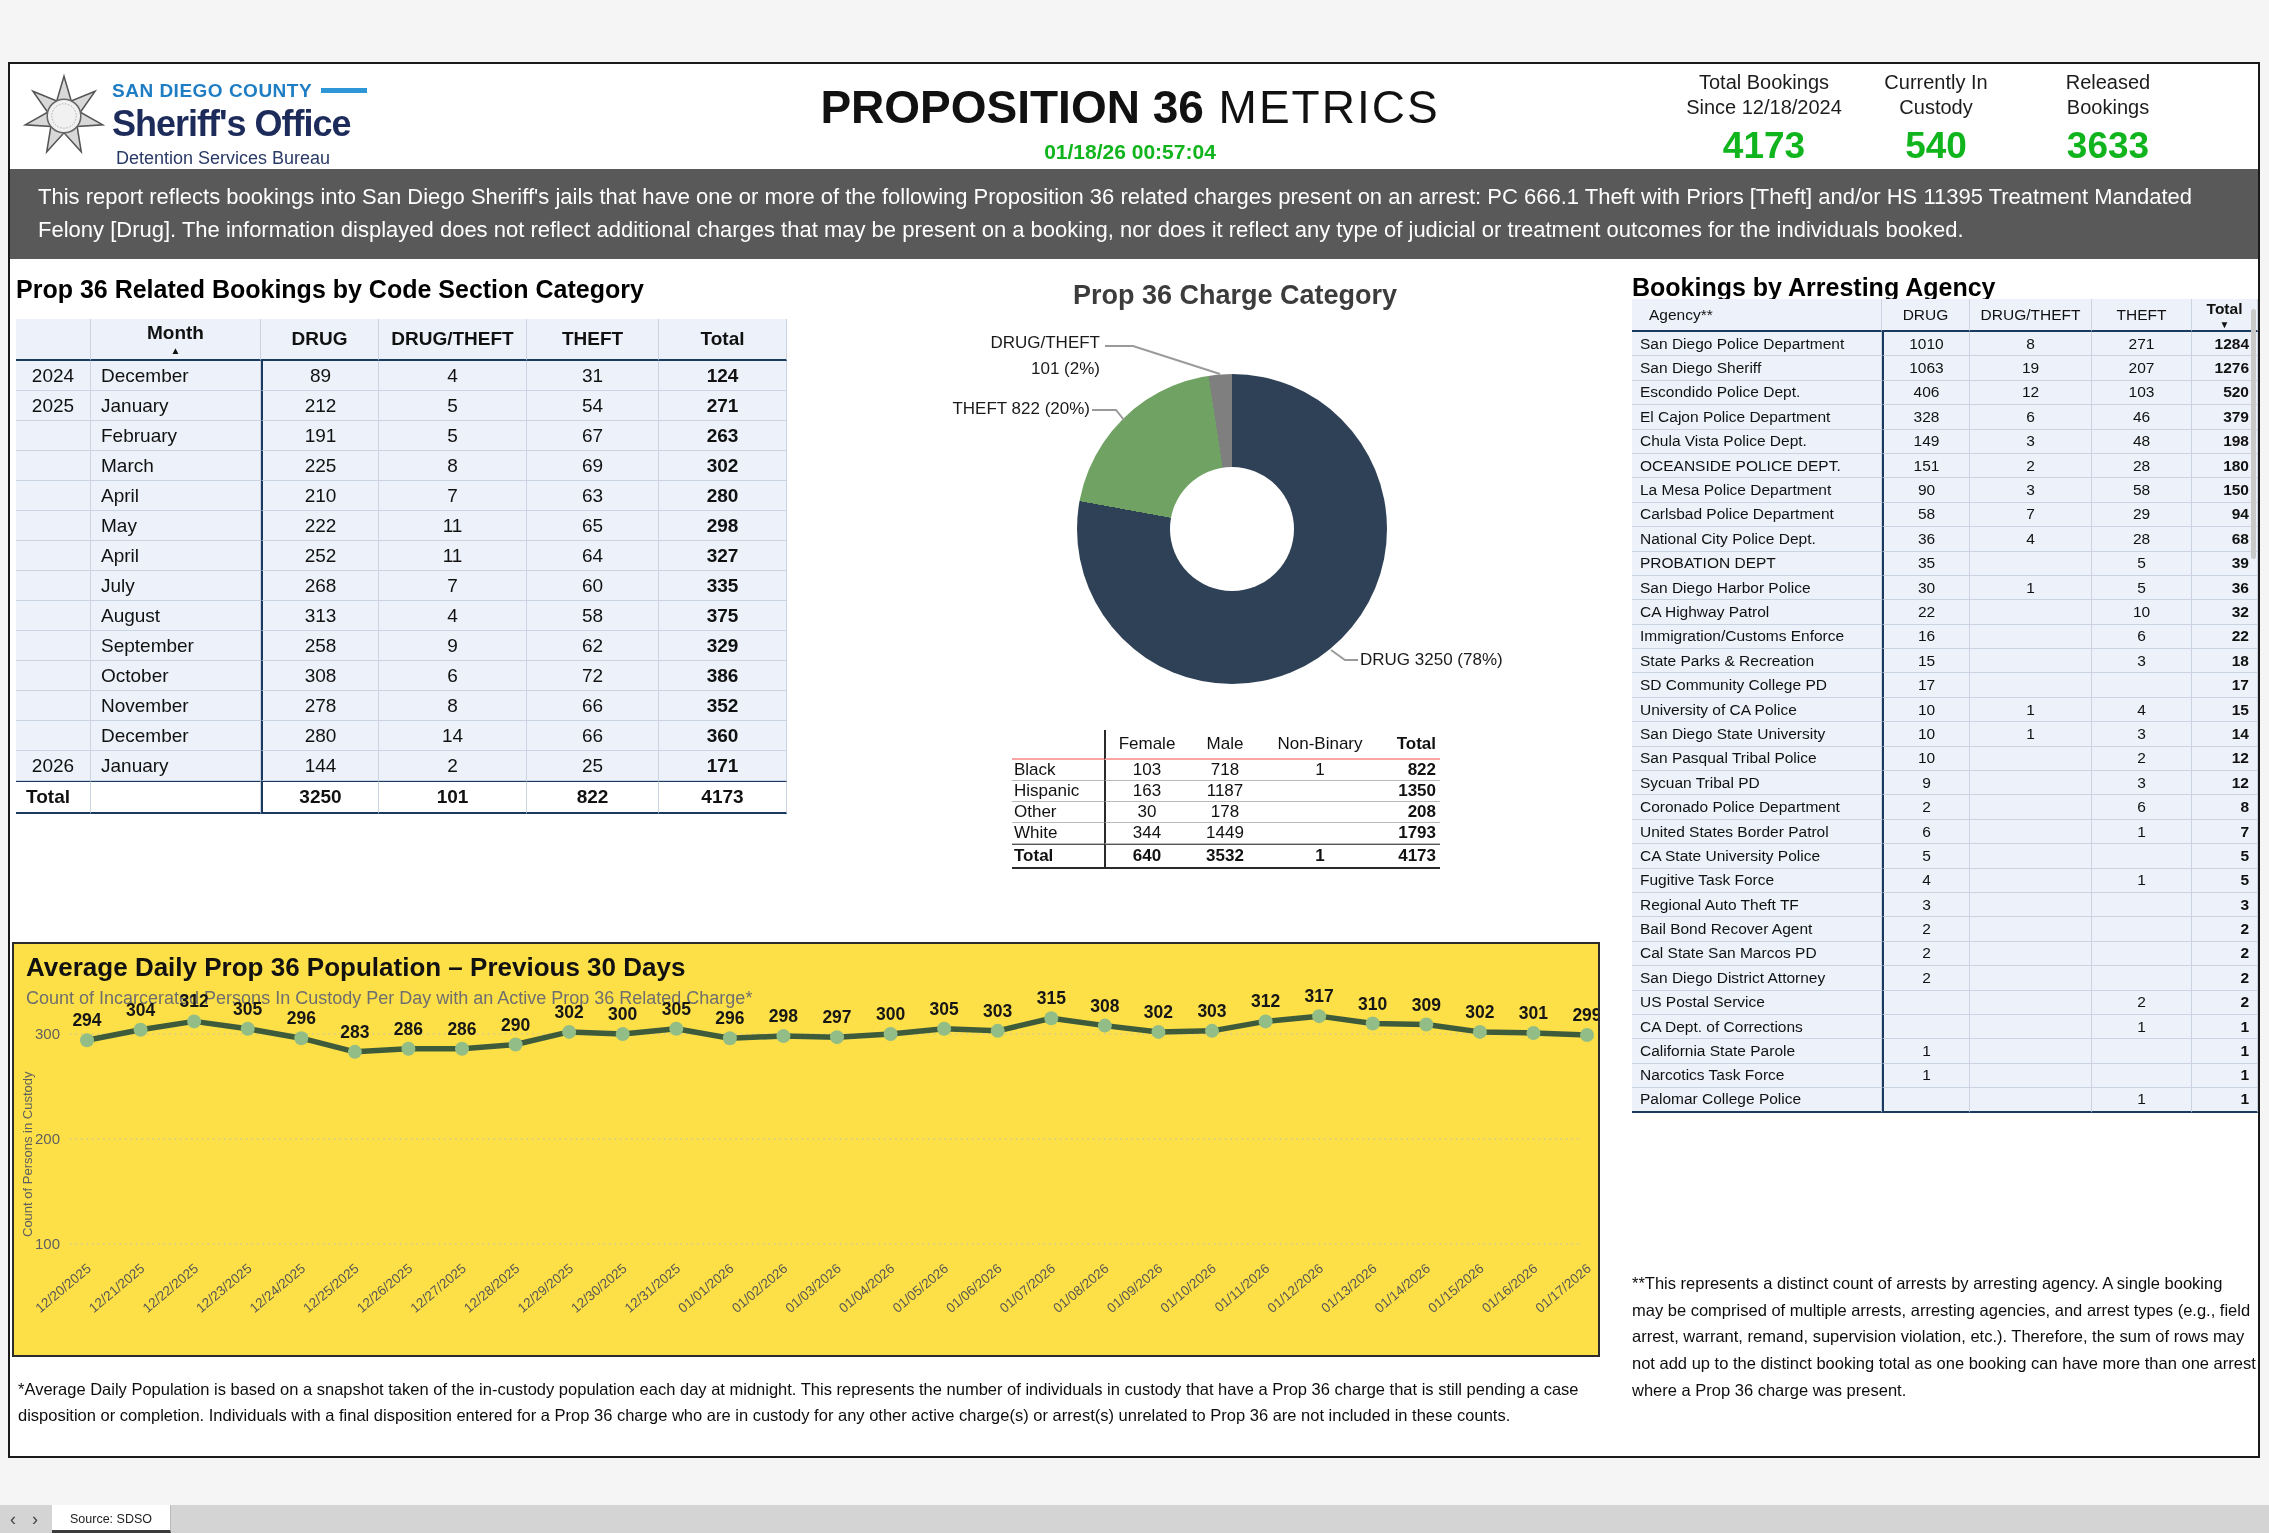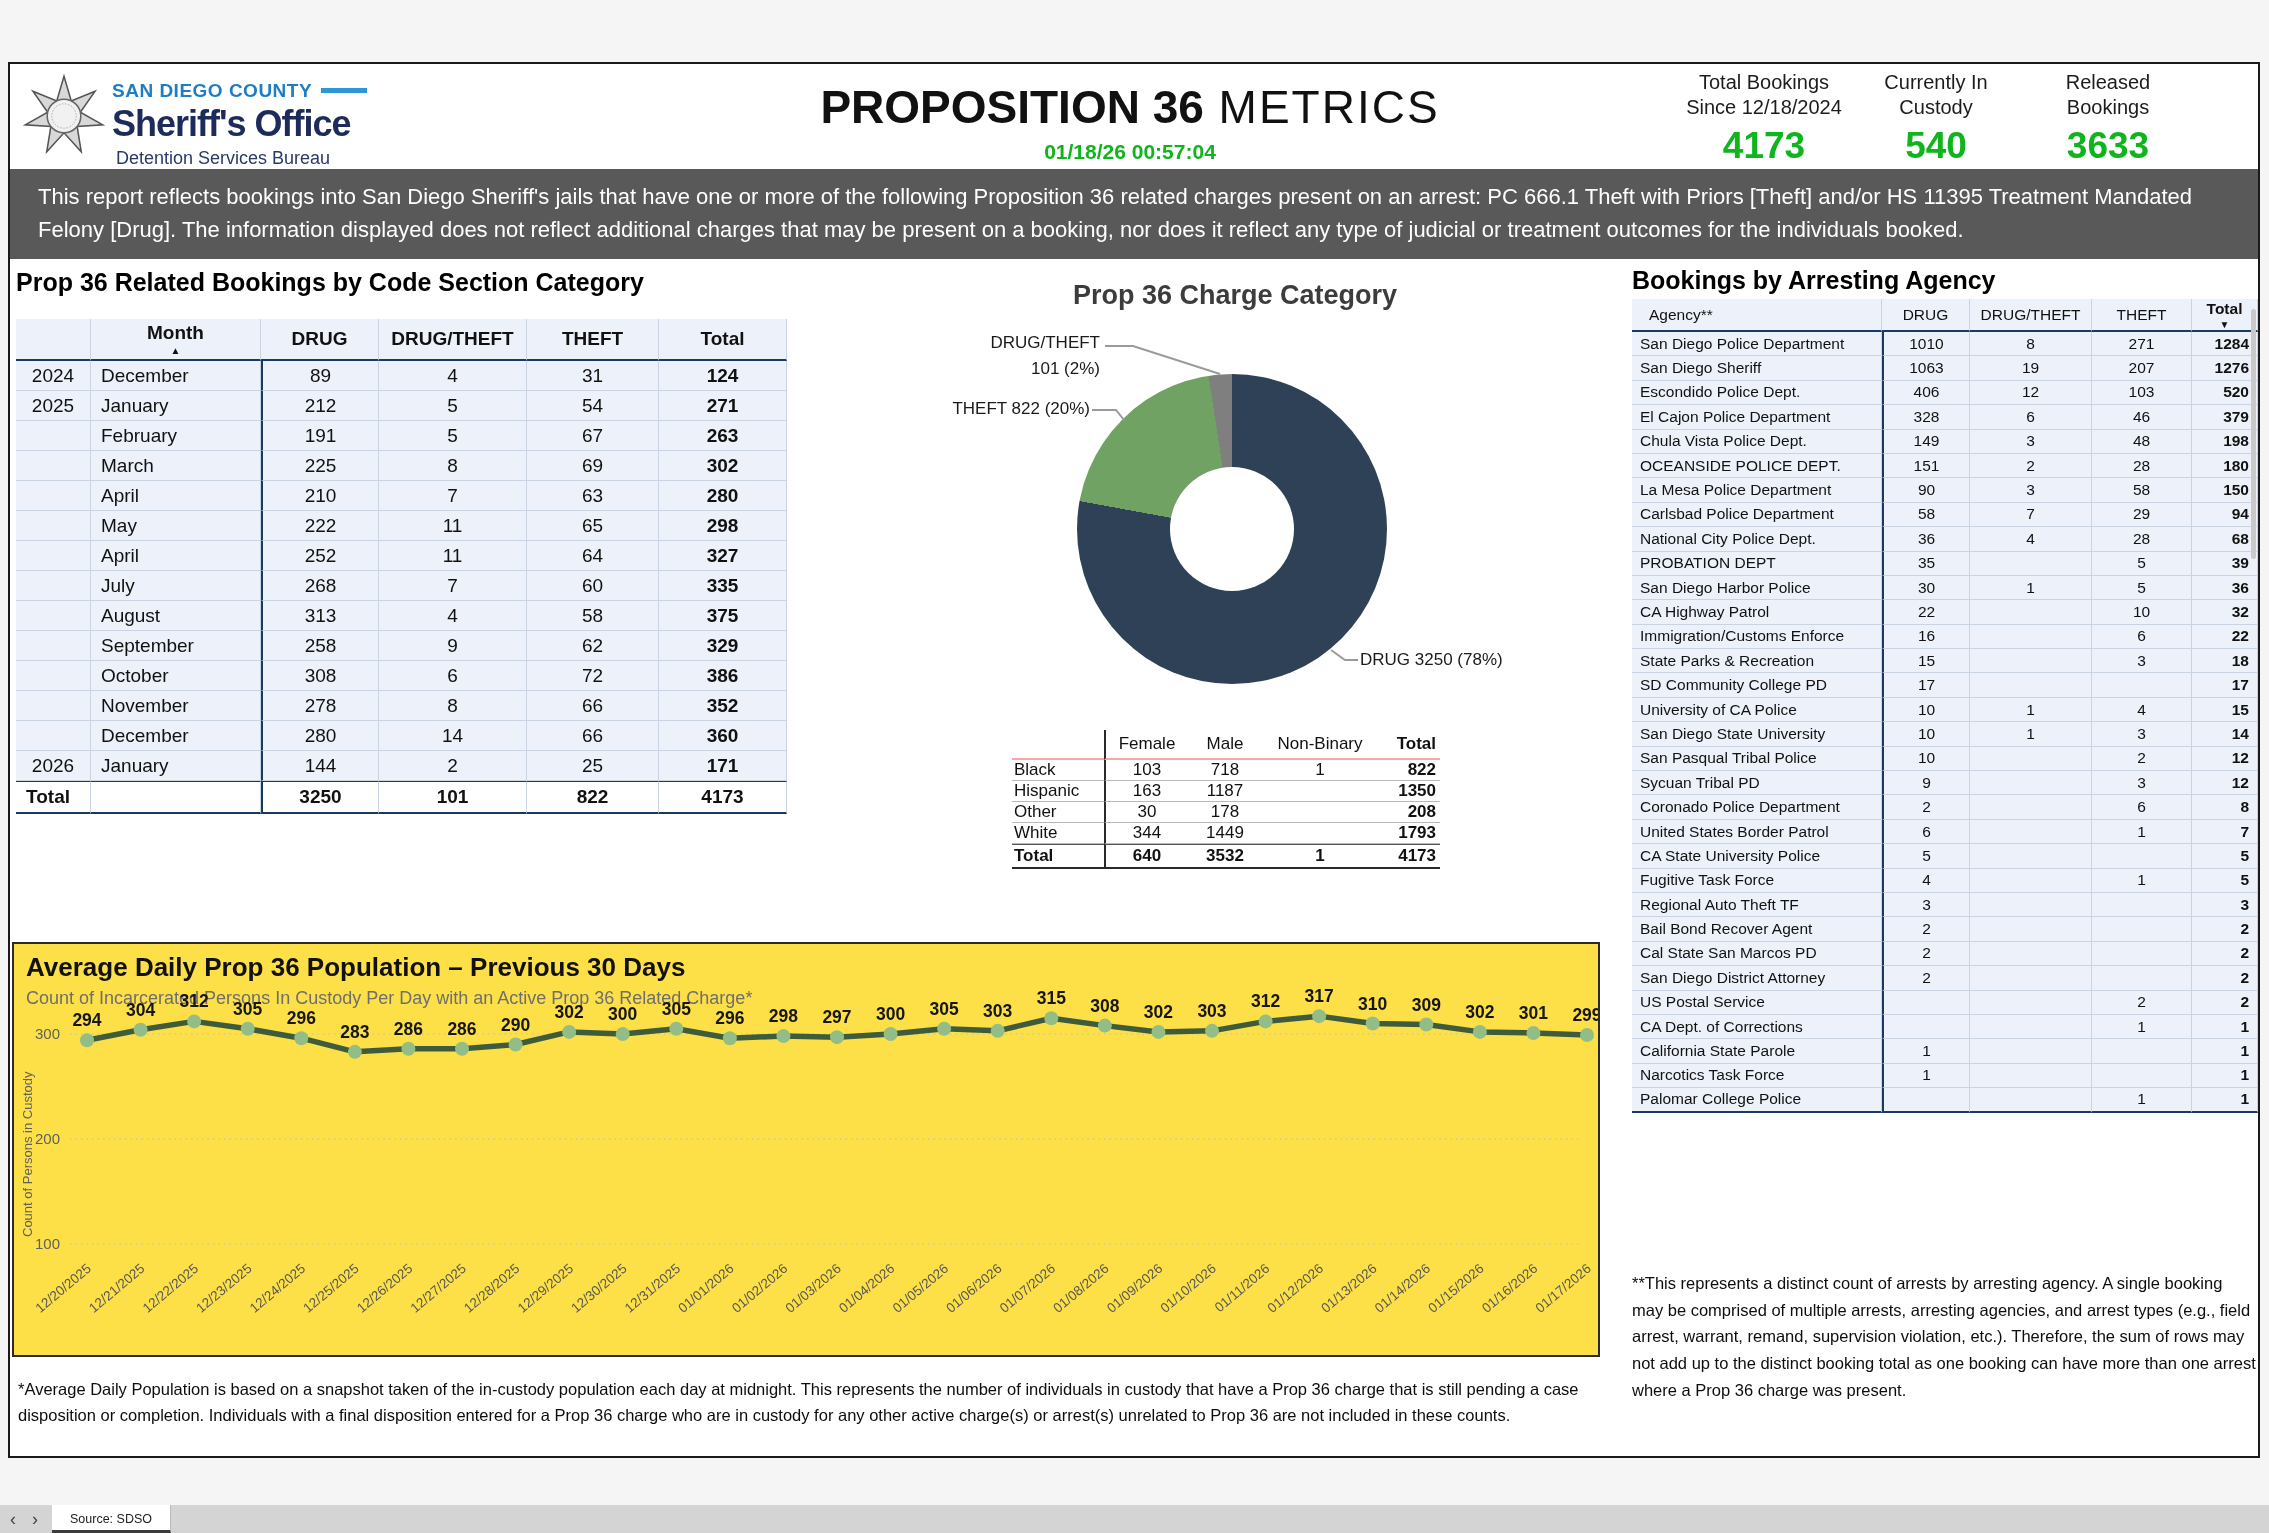--- a/index.html
+++ b/index.html
@@ -20,21 +20,21 @@
   .rpt-dt { margin-top:6px; font-size:21px; font-weight:bold; color:#10b41c; }
   .kpis { position:absolute; left:1668px; top:6px; display:flex; }
   .kpi { width:172px; text-align:center; }
   .kpi-label { font-size:20px; color:#1c1c1c; line-height:1.25; }
   .kpi-value { font-size:37px; font-weight:bold; color:#10b41c; margin-top:5px; }
 
   
   .banner { position:absolute; left:0; top:105px; width:2248px; height:90px; background:#595959; color:#fff; font-size:22px; line-height:1.5; padding:11px 28px 0 28px; }
 
   
-  .sec-title { position:absolute; font-size:25px; font-weight:bold; color:#000; }
+  .sec-title { position:absolute; font-size:25px; font-weight:bold; color:#000;margin-top:7px; }
   .sec-sub { position:absolute; font-size:18px; font-style:italic; color:#3b82f6;margin-top:20px; }
 
   
   #monthly-table { position:absolute; left:6px; top:255px; display:grid; grid-template-columns:75px 170px 118px 148px 132px 128px; font-size:19px; color:#111; }
   #monthly-table .h { background:#edf2fa; font-weight:bold; border-bottom:2px solid #1b3a5f; border-right:1px solid #c9d3e2; height:42px; display:flex; flex-direction:column; align-items:center; justify-content:center; }
   #monthly-table .c { background:#edf2fa; border-right:1px solid #c9d3e2; border-bottom:1px solid #c9d3e2; height:30px; display:flex; align-items:center; justify-content:center; }
   #monthly-table .c.left { justify-content:flex-start; padding-left:10px; }
   #monthly-table .vline { border-left:2px solid #1b3a5f; }
   #monthly-table .tc { font-weight:bold; }
   #monthly-table .tot { background:#fff; font-weight:bold; border-top:1.5px solid #1b3a5f; border-bottom:2px solid #1b3a5f; height:33px; }

